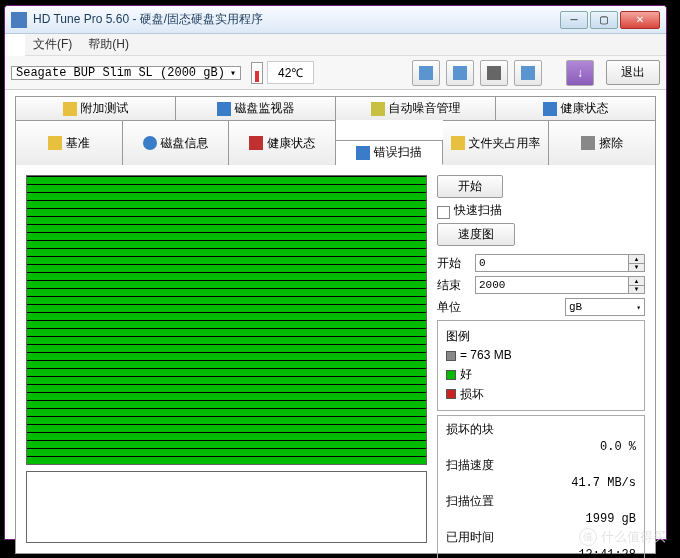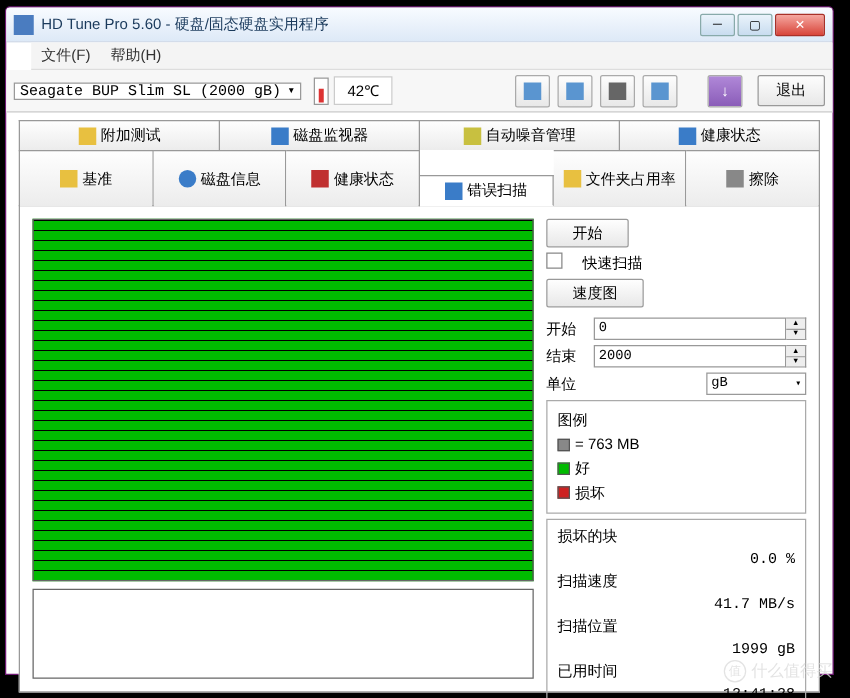--- a/index.html
+++ b/index.html
@@ -31,21 +31,21 @@
   .tab.active { background:#fff; position:relative; z-index:2; border-bottom:1px solid #fff;margin-top:20px; }
   .tab-icon { width:14px; height:14px; display:inline-block; }
   .content-frame { border:1px solid #999; margin-top:-1px; padding:10px; background:#fff; display:flex; gap:10px; height:390px; }
   .scan-col { display:flex; flex-direction:column; gap:6px; width:430px; }
   .scan-grid { width:100%; height:290px; background:#000; border:1px solid #666; 
     background-image:repeating-linear-gradient(0deg,#0b0 0 7px,#000 7px 8px),repeating-linear-gradient(90deg,transparent 0 7px,#000 7px 8px);
     background-color:#0b0; }
   .blank-box { width:100%; flex:1; border:1px solid #666; background:#fff; }
   .side-col { flex:1; display:flex; flex-direction:column; gap:4px; font-size:12px; }
   .btn { padding:2px 20px; border:1px solid #999; background:linear-gradient(#fefefe,#e8e8e8); border-radius:2px; align-self:flex-start; }
-  .chk-row { display:flex; align-items:flex-start; gap:16px; }
+  .chk-row { display:flex; align-items:flex-end; gap:4px; }
   .chk { width:13px; height:13px; border:1px solid #888; background:#fff; }
   .field-row { display:flex; align-items:center; gap:4px; }
   .field-label { width:34px; }
   .spin { flex:1; display:flex; }
   .spin input { flex:1; border:1px solid #999; height:18px; font-size:11px; padding:0 3px; font-family:"Courier New",monospace; }
   .spin-btns { width:16px; border:1px solid #999; border-left:none; display:flex; flex-direction:column; }
   .spin-btns div { flex:1; font-size:6px; display:flex; align-items:center; justify-content:center; background:#eee; border-bottom:1px solid #999; }
   .spin-btns div:last-child { border-bottom:none; }
   .sel { border:1px solid #999; height:18px; width:80px; font-size:11px; font-family:"Courier New",monospace; padding:0 3px; display:flex; align-items:center; justify-content:space-between; }
   .sel::after { content:"▾"; font-size:8px; }

